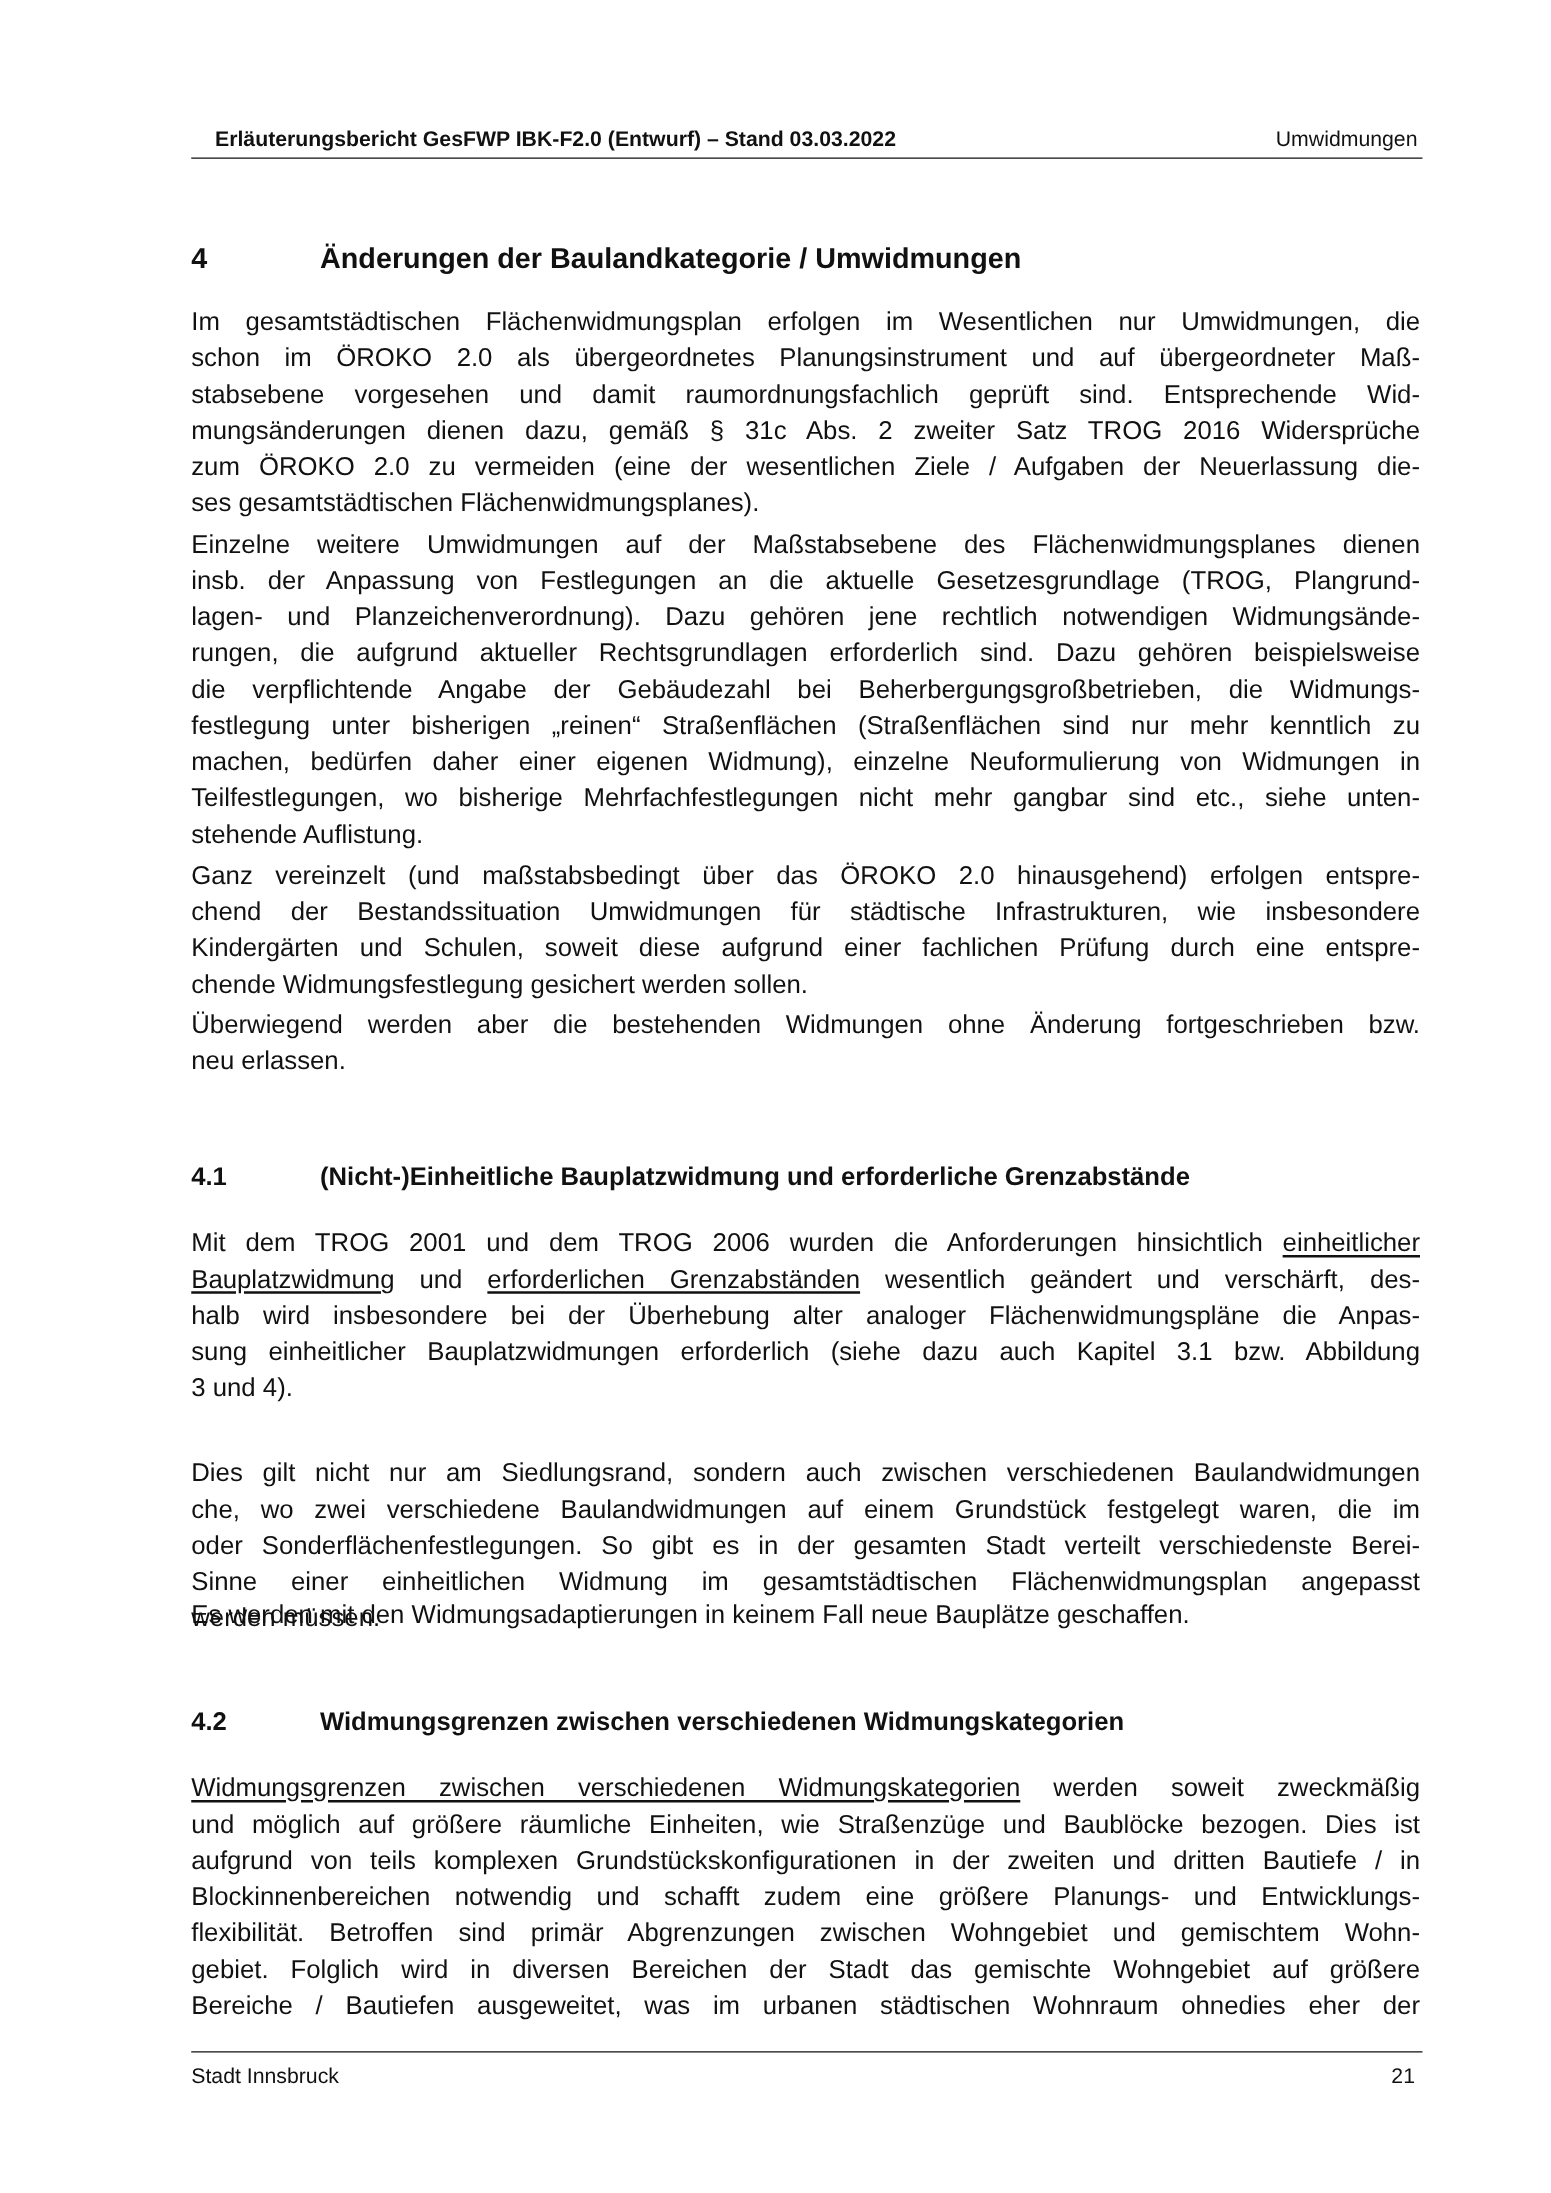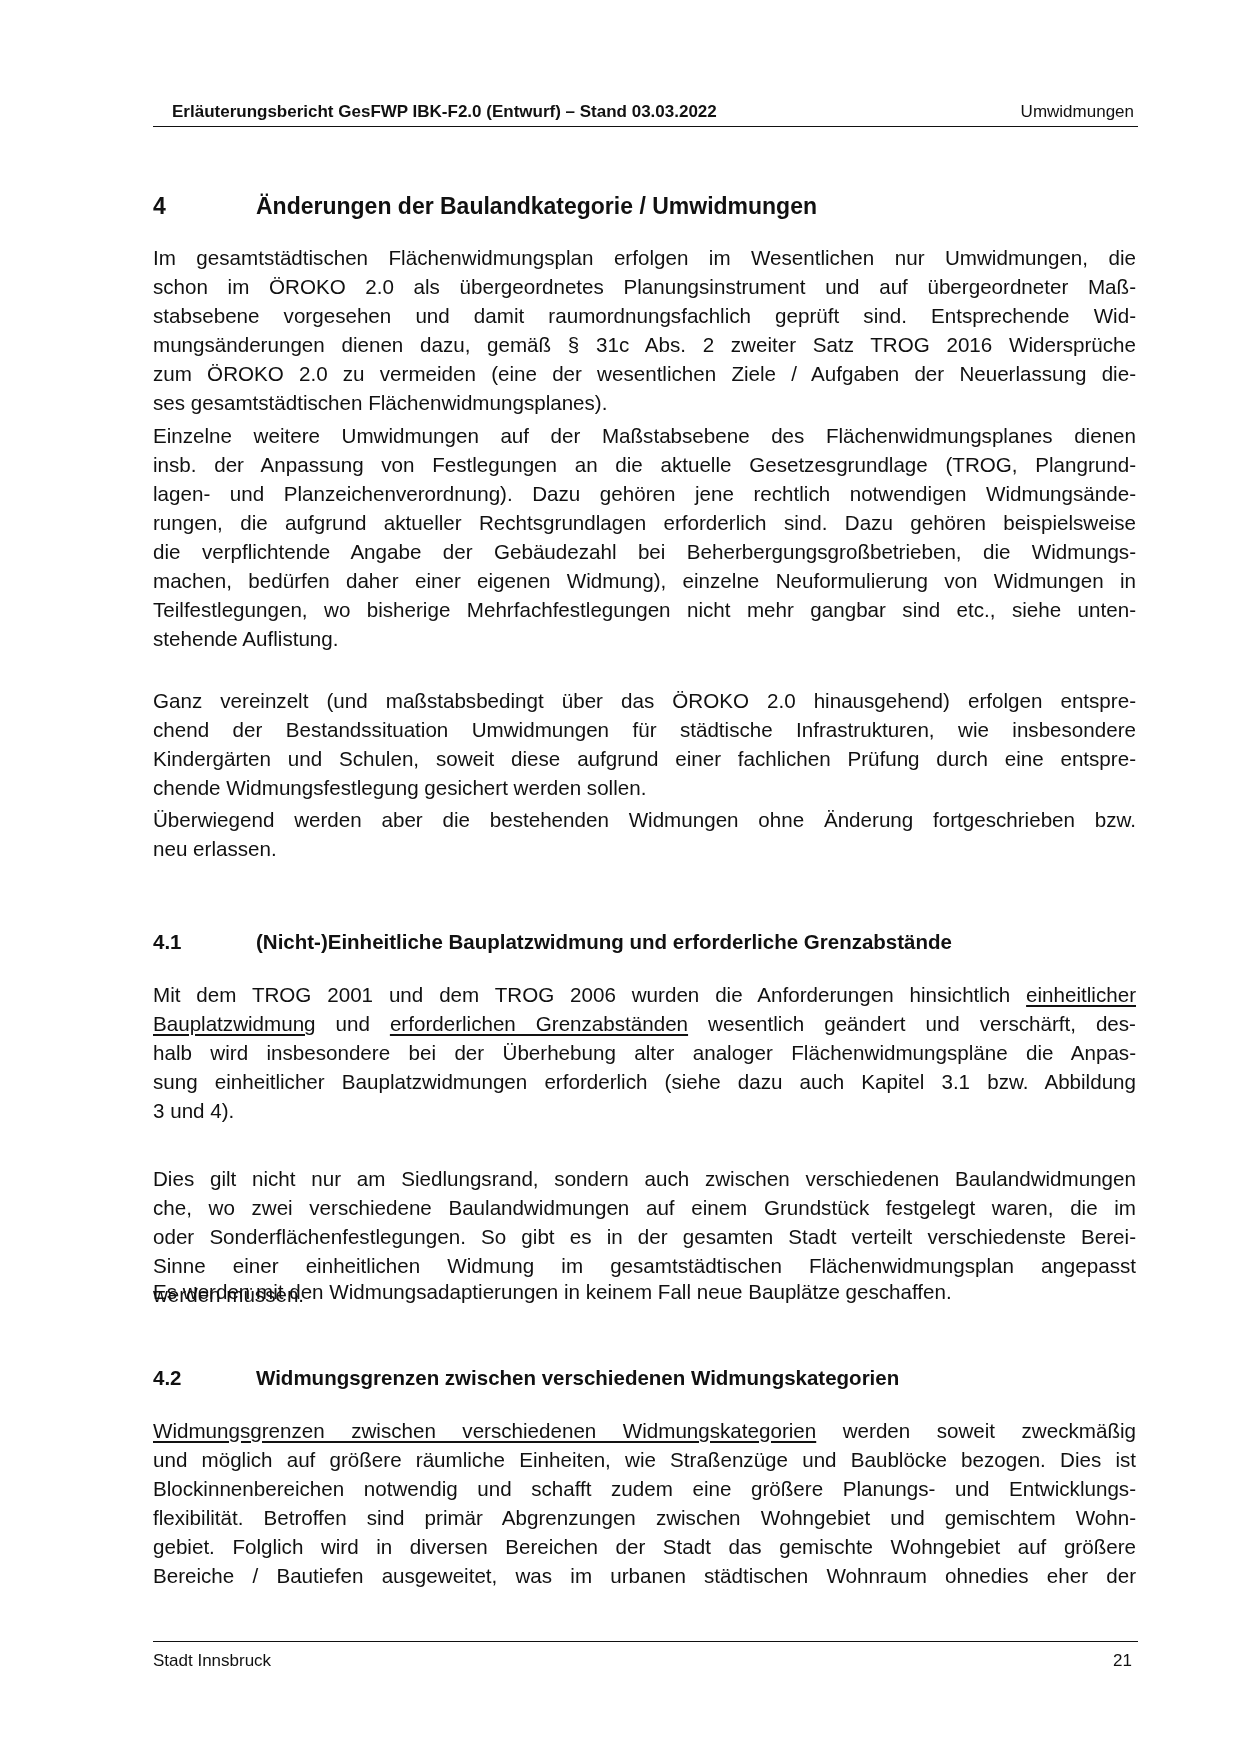--- a/index.html
+++ b/index.html
@@ -48,20 +48,21 @@
     <div class="line">zum ÖROKO 2.0 zu vermeiden (eine der wesentlichen Ziele / Aufgaben der Neuerlassung die-</div>
     <div class="line last">ses gesamtstädtischen Flächenwidmungsplanes).</div>
   </div>
 
   <div class="para" style="top:421px;">
     <div class="line">Einzelne weitere Umwidmungen auf der Maßstabsebene des Flächenwidmungsplanes dienen</div>
     <div class="line">insb. der Anpassung von Festlegungen an die aktuelle Gesetzesgrundlage (TROG, Plangrund-</div>
     <div class="line">lagen- und Planzeichenverordnung). Dazu gehören jene rechtlich notwendigen Widmungsände-</div>
     <div class="line">rungen, die aufgrund aktueller Rechtsgrundlagen erforderlich sind. Dazu gehören beispielsweise</div>
     <div class="line">die verpflichtende Angabe der Gebäudezahl bei Beherbergungsgroßbetrieben, die Widmungs-</div>
+    <div class="line">festlegung unter bisherigen „reinen“ Straßenflächen (Straßenflächen sind nur mehr kenntlich zu</div>
     <div class="line">machen, bedürfen daher einer eigenen Widmung), einzelne Neuformulierung von Widmungen in</div>
     <div class="line">Teilfestlegungen, wo bisherige Mehrfachfestlegungen nicht mehr gangbar sind etc., siehe unten-</div>
     <div class="line last">stehende Auflistung.</div>
   </div>
 
   <div class="para" style="top:686px;">
     <div class="line">Ganz vereinzelt (und maßstabsbedingt über das ÖROKO 2.0 hinausgehend) erfolgen entspre-</div>
     <div class="line">chend der Bestandssituation Umwidmungen für städtische Infrastrukturen, wie insbesondere</div>
     <div class="line">Kindergärten und Schulen, soweit diese aufgrund einer fachlichen Prüfung durch eine entspre-</div>
     <div class="line last">chende Widmungsfestlegung gesichert werden sollen.</div>
@@ -98,20 +99,21 @@
   </div>
 
   <div class="h2" style="top:1366px;">
     <span class="num">4.2</span>
     <span class="txt">Widmungsgrenzen zwischen verschiedenen Widmungskategorien</span>
   </div>
 
   <div class="para" style="top:1416px;">
     <div class="line"><span class="u">Widmungsgrenzen zwischen verschiedenen Widmungskategorien</span><span> werden soweit zweckmäßig</span></div>
     <div class="line">und möglich auf größere räumliche Einheiten, wie Straßenzüge und Baublöcke bezogen. Dies ist</div>
+    <div class="line">aufgrund von teils komplexen Grundstückskonfigurationen in der zweiten und dritten Bautiefe / in</div>
     <div class="line">Blockinnenbereichen notwendig und schafft zudem eine größere Planungs- und Entwicklungs-</div>
     <div class="line">flexibilität. Betroffen sind primär Abgrenzungen zwischen Wohngebiet und gemischtem Wohn-</div>
     <div class="line">gebiet. Folglich wird in diversen Bereichen der Stadt das gemischte Wohngebiet auf größere</div>
     <div class="line">Bereiche / Bautiefen ausgeweitet, was im urbanen städtischen Wohnraum ohnedies eher der</div>
   </div>
 
   <div class="rule" style="top:1641px"></div>
   <div class="ftr">
     <span class="ftr-left">Stadt Innsbruck</span>
     <span class="ftr-right">21</span>

